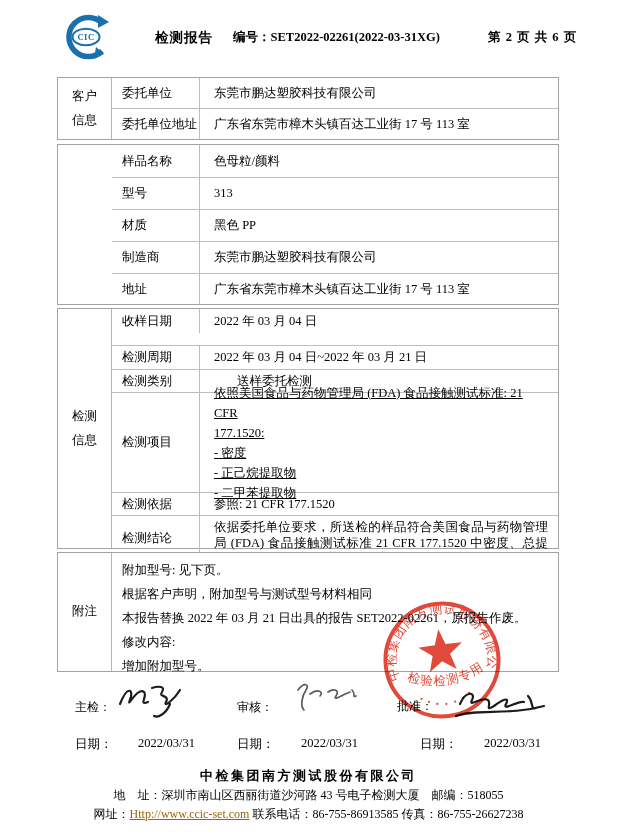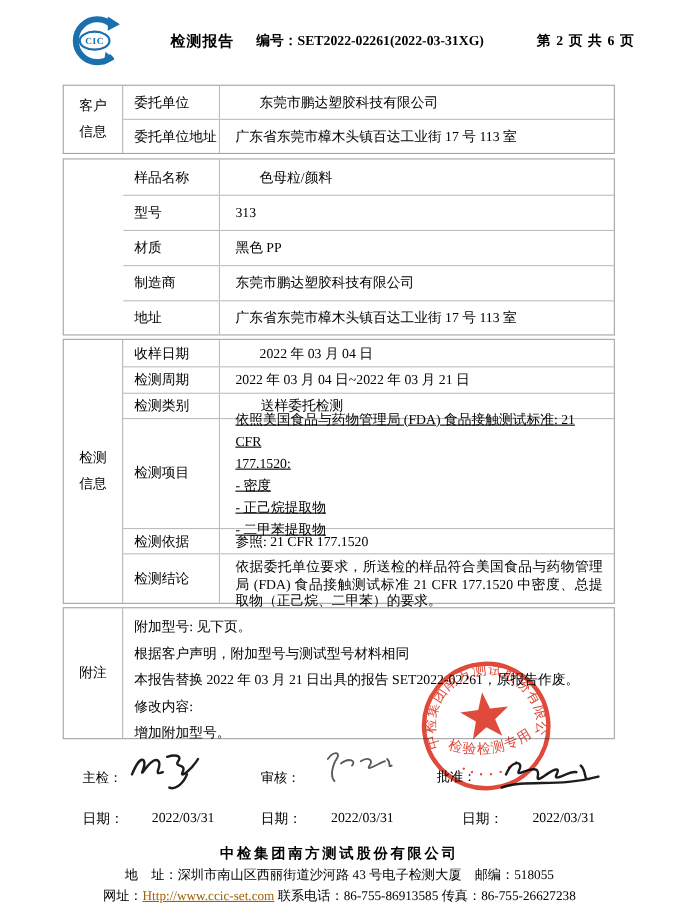--- a/index.html
+++ b/index.html
@@ -10,21 +10,21 @@
   .hdr-no{position:absolute;left:233px;top:29px;font-weight:bold;font-size:12.5px;}
   .hdr-page{position:absolute;left:477px;top:29px;font-weight:bold;font-size:12.5px;letter-spacing:1px;margin-left:11px;}
   .logo{position:absolute;left:60px;top:13px;width:52px;height:48px;}
   
   .sec{position:absolute;left:57px;width:502px;border:1px solid #a3a3a3;box-sizing:border-box;background:#fff;}
   .group{position:absolute;left:0;top:0;bottom:0;width:53px;border-right:1px solid #b5b5b5;
          display:flex;align-items:center;justify-content:center;}
   .group span{display:block;width:2.3em;text-align:center;word-break:break-all;line-height:1.9;}
   .rows{margin-left:54px;}
   .r{display:flex;border-top:1px solid #bdbdbd;box-sizing:border-box;}
-  .r:first-child{border-top:none;gap:22px;}
+  .r:first-child{border-top:none;}
   .lbl{width:88px;min-width:88px;padding-left:10px;display:flex;align-items:center;
        border-right:1px solid #bdbdbd;box-sizing:border-box;}
   .val{flex:1;padding:2px 10px 2px 14px;display:flex;align-items:center;box-sizing:border-box;}
   .val.multi{flex-direction:column;align-items:flex-start;justify-content:center;text-decoration:underline;}
   .val.multi div{line-height:20px;}
   .val.para{line-height:15.5px;text-align:justify;display:block;padding-top:4px;}
   .notes-body{margin-left:54px;padding:5px 10px 0 10px;}
   .notes-body div{line-height:24px;}
   
   .sig-label{position:absolute;font-size:12px;}
@@ -98,21 +98,21 @@
 
   <div class="sec" style="top:308px;height:241px;">
     <div class="group">
       <span>检测信息</span>
       </div>
     <div class="rows">
       <div class="r" style="height:24px;">
         <div class="lbl">收样日期</div>
         <div class="val">2022 年 03 月 04 日</div>
       </div>
-      <div class="r" style="height:24px;">
+      <div class="r" style="height:24px;margin-top:12px;">
         <div class="lbl">检测周期</div>
         <div class="val">2022 年 03 月 04 日~2022 年 03 月 21 日</div>
       </div>
       <div class="r" style="height:23px;gap:23px;">
         <div class="lbl">检测类别</div>
         <div class="val">送样委托检测</div>
       </div>
       <div class="r" style="height:100px;">
         <div class="lbl">检测项目</div>
         <div class="val multi">

